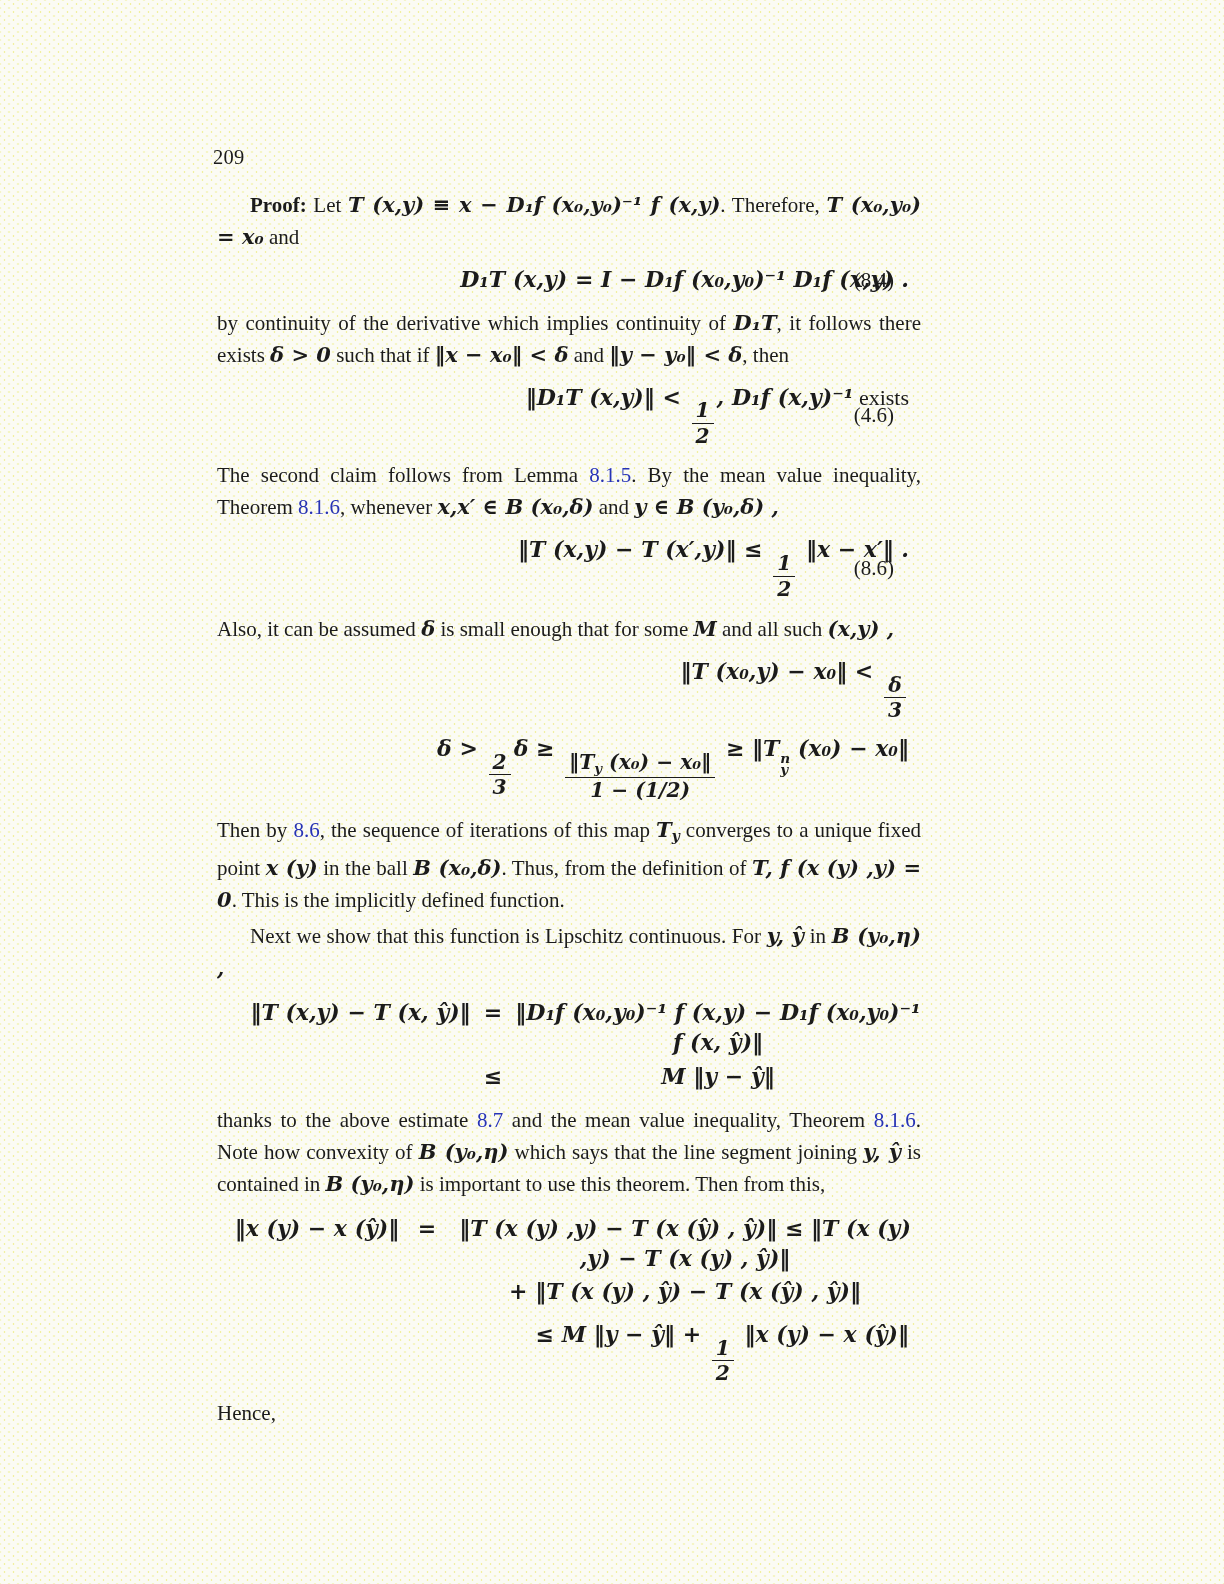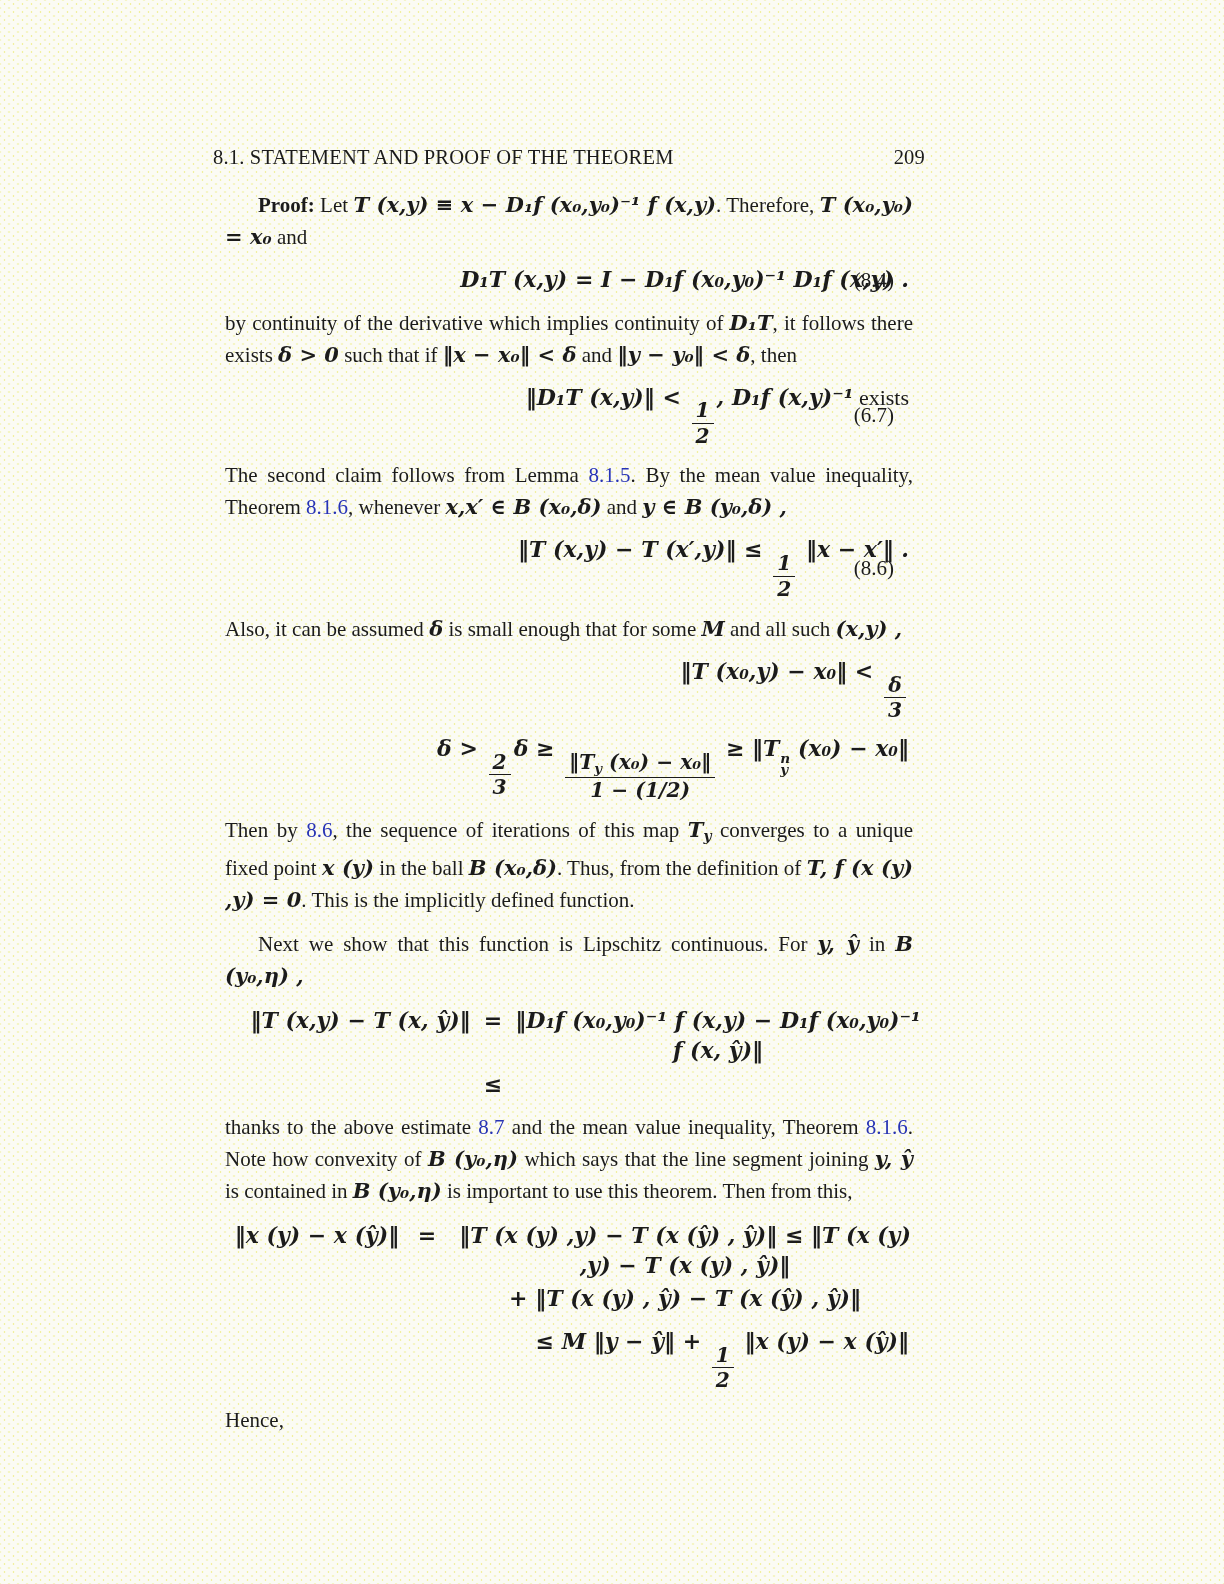--- a/index.html
+++ b/index.html
@@ -10,21 +10,21 @@
       radial-gradient(circle, var(--dot,#f1f0a0) 0.9px, transparent 1.15px),
       radial-gradient(circle, var(--dot,#f1f0a0) 0.9px, transparent 1.15px);
     background-size:9px 8px;
     background-position:0 0,4.5px 4px;
     font-family:"Liberation Serif","DejaVu Serif",serif;
     color:var(--ink,#1b1b1b);
   }
   .sheet{position:absolute;left:213px;top:146px;width:712px;}
   .header{display:flex;justify-content:space-between;align-items:baseline;
     font-size:20.5px;letter-spacing:0.2px;margin-bottom:20px;}
-  .para{font-size:21px;line-height:31px;text-align:justify;margin:12px;}
+  .para{font-size:21px;line-height:31px;text-align:justify;margin:4px;}
   .indent{text-indent:33px;}
   .rm{font-family:"Liberation Serif","DejaVu Serif",serif;font-style:normal;}
   .bf{font-weight:bold;}
   .m{font-family:"DejaVu Serif","DejaVu Sans",serif;font-style:italic;font-weight:600;}
   .link{color:var(--link,#2733b5);cursor:pointer;}
   .msub{font-family:"DejaVu Serif",serif;font-style:italic;font-weight:600;
     font-size:0.66em;vertical-align:-0.3em;}
   .supsub{display:inline-flex;flex-direction:column;align-items:flex-start;
     vertical-align:-0.5em;line-height:0.85;font-size:0.62em;margin-left:1px;
     font-family:"DejaVu Serif",serif;font-style:italic;font-weight:600;}
@@ -47,39 +47,38 @@
   .arel{text-align:center;}
   .alhs,.arhs{text-align:center;}
   .equ3{padding-left:56px;}
 </style>
 </head>
 <body>
 
 <div class="sheet">
 
   <div class="header">
-    <span>8.1.  STATEMENT AND PROOF OF THE THEOREM</span>
     <span>209</span>
   </div>
 
   <p class="para indent"><span class="bf">Proof:</span><span class="rm"> Let </span><span class="m">T (x,y) ≡ x − D₁f (x₀,y₀)⁻¹ f (x,y)</span><span class="rm">. Therefore, </span><span class="m">T (x₀,y₀) = x₀</span><span class="rm"> and</span></p>
 
   <div class="eq">
     <span class="eq-body"><span class="m">D₁T (x,y) = I − D₁f (x₀,y₀)⁻¹ D₁f (x,y) .</span></span>
     <span class="eq-no">(8.4)</span>
   </div>
 
   <p class="para"><span class="rm">by continuity of the derivative which implies continuity of </span><span class="m">D₁T</span><span class="rm">, it follows there exists </span><span class="m">δ &gt; 0</span><span class="rm"> such that if </span><span class="m">‖x − x₀‖ &lt; δ</span><span class="rm"> and </span><span class="m">‖y − y₀‖ &lt; δ</span><span class="rm">, then</span></p>
 
   <div class="eq">
     <span class="eq-body"><span class="m">‖D₁T (x,y)‖ &lt; </span><span class="frac">
           <span class="num m">1</span>
           <span class="den m">2</span>
         </span><span class="m">, D₁f (x,y)⁻¹</span><span class="rm"> exists</span></span>
-    <span class="eq-no">(6.7)</span>
+    <span class="eq-no">(4.6)</span>
   </div>
 
   <p class="para"><span class="rm">The second claim follows from Lemma </span><span class="link">8.1.5</span><span class="rm">.  By the mean value inequality, Theorem </span><span class="link">8.1.6</span><span class="rm">, whenever </span><span class="m">x,x′ ∈ B (x₀,δ)</span><span class="rm"> and </span><span class="m">y ∈ B (y₀,δ) ,</span></p>
 
   <div class="eq">
     <span class="eq-body"><span class="m">‖T (x,y) − T (x′,y)‖ ≤ </span><span class="frac">
           <span class="num m">1</span>
           <span class="den m">2</span>
         </span><span class="m"> ‖x − x′‖ .</span></span>
     <span class="eq-no">(8.6)</span>
@@ -116,20 +115,21 @@
 
   <div class="align a1">
     <div class="arow">
       <span class="alhs"><span class="m">‖T (x,y) − T (x, ŷ)‖</span></span>
       <span class="arel m">=</span>
       <span class="arhs"><span class="m">‖D₁f (x₀,y₀)⁻¹ f (x,y) − D₁f (x₀,y₀)⁻¹ f (x, ŷ)‖</span></span>
     </div>
     <div class="arow">
       <span class="alhs"></span>
       <span class="arel m">≤</span>
+      <span class="arhs"><span class="m">M ‖y − ŷ‖</span></span>
     </div>
   </div>
 
   <p class="para"><span class="rm">thanks to the above estimate </span><span class="link">8.7</span><span class="rm"> and the mean value inequality, Theorem </span><span class="link">8.1.6</span><span class="rm">.  Note how convexity of </span><span class="m">B (y₀,η)</span><span class="rm"> which says that the line segment joining </span><span class="m">y, ŷ</span><span class="rm"> is contained in </span><span class="m">B (y₀,η)</span><span class="rm"> is important to use this theorem. Then from this,</span></p>
 
   <div class="align a2">
     <div class="arow">
       <span class="alhs"><span class="m">‖x (y) − x (ŷ)‖</span></span>
       <span class="arel m">=</span>
       <span class="arhs"><span class="m">‖T (x (y) ,y) − T (x (ŷ) , ŷ)‖ ≤ ‖T (x (y) ,y) − T (x (y) , ŷ)‖</span></span>

